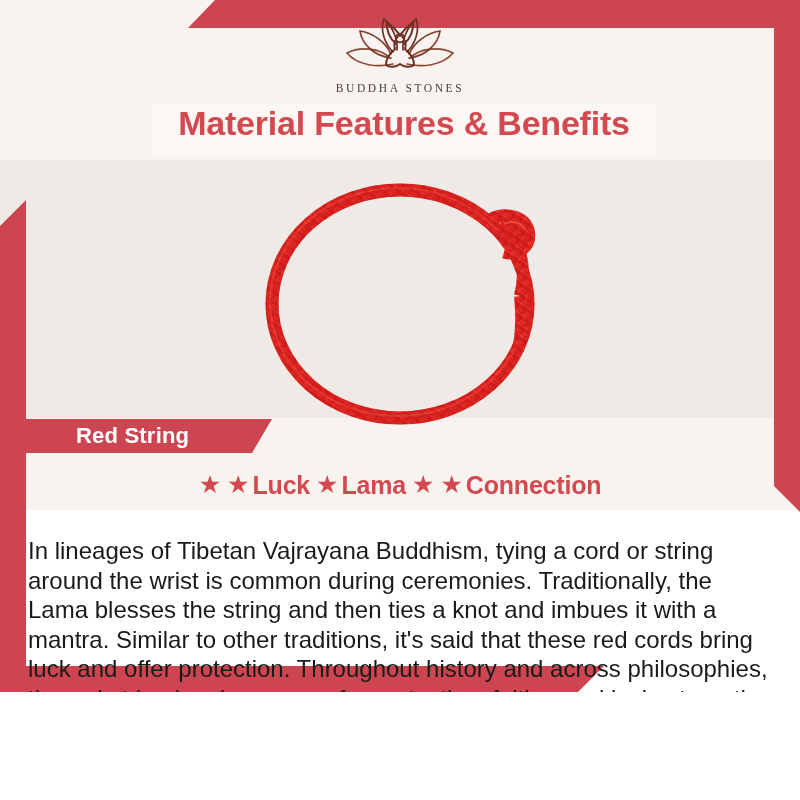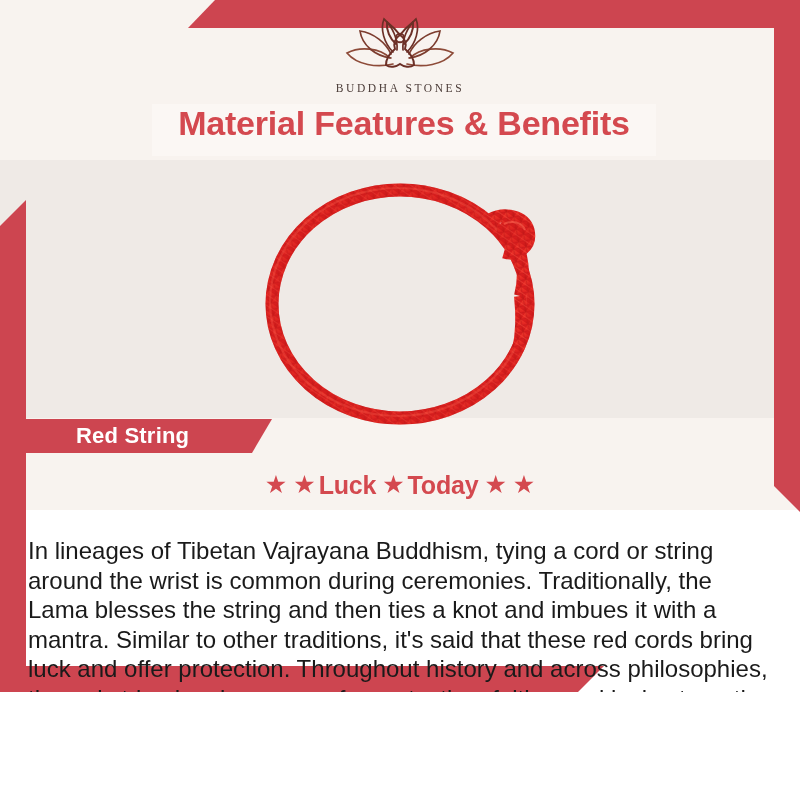--- a/index.html
+++ b/index.html
@@ -258,25 +258,26 @@
   <div class="benefits">
     <div class="benefit">
       <span class="benefit-star">★</span>
     </div>
     <div class="benefit">
       <span class="benefit-star">★</span>
       <span class="benefit-label">Luck</span>
     </div>
     <div class="benefit">
       <span class="benefit-star">★</span>
-      <span class="benefit-label">Today</span>
-    </div>
-    <div class="benefit">
-      <span class="benefit-star">★</span>
-    </div>
-    <div class="benefit">
-      <span class="benefit-star">★</span>
+      <span class="benefit-label">Lama</span>
+    </div>
+    <div class="benefit">
+      <span class="benefit-star">★</span>
+    </div>
+    <div class="benefit">
+      <span class="benefit-star">★</span>
+      <span class="benefit-label">Connection</span>
     </div>
   </div>
 
   <p class="description">In lineages of Tibetan Vajrayana Buddhism, tying a cord or string around the wrist is common during ceremonies. Traditionally, the Lama blesses the string and then ties a knot and imbues it with a mantra. Similar to other traditions, it's said that these red cords bring luck and offer protection. Throughout history and across philosophies, the red string has been worn for protection, faith, good luck, strength, and connection. Today many people use it as a reminder that they're not alone. It's also a symbol of being loved, supported and, feeling safe and secure. For others, it's a prompt to stay positive while facing any adversity.</p>
 
 </div>
 
 </body></html>

